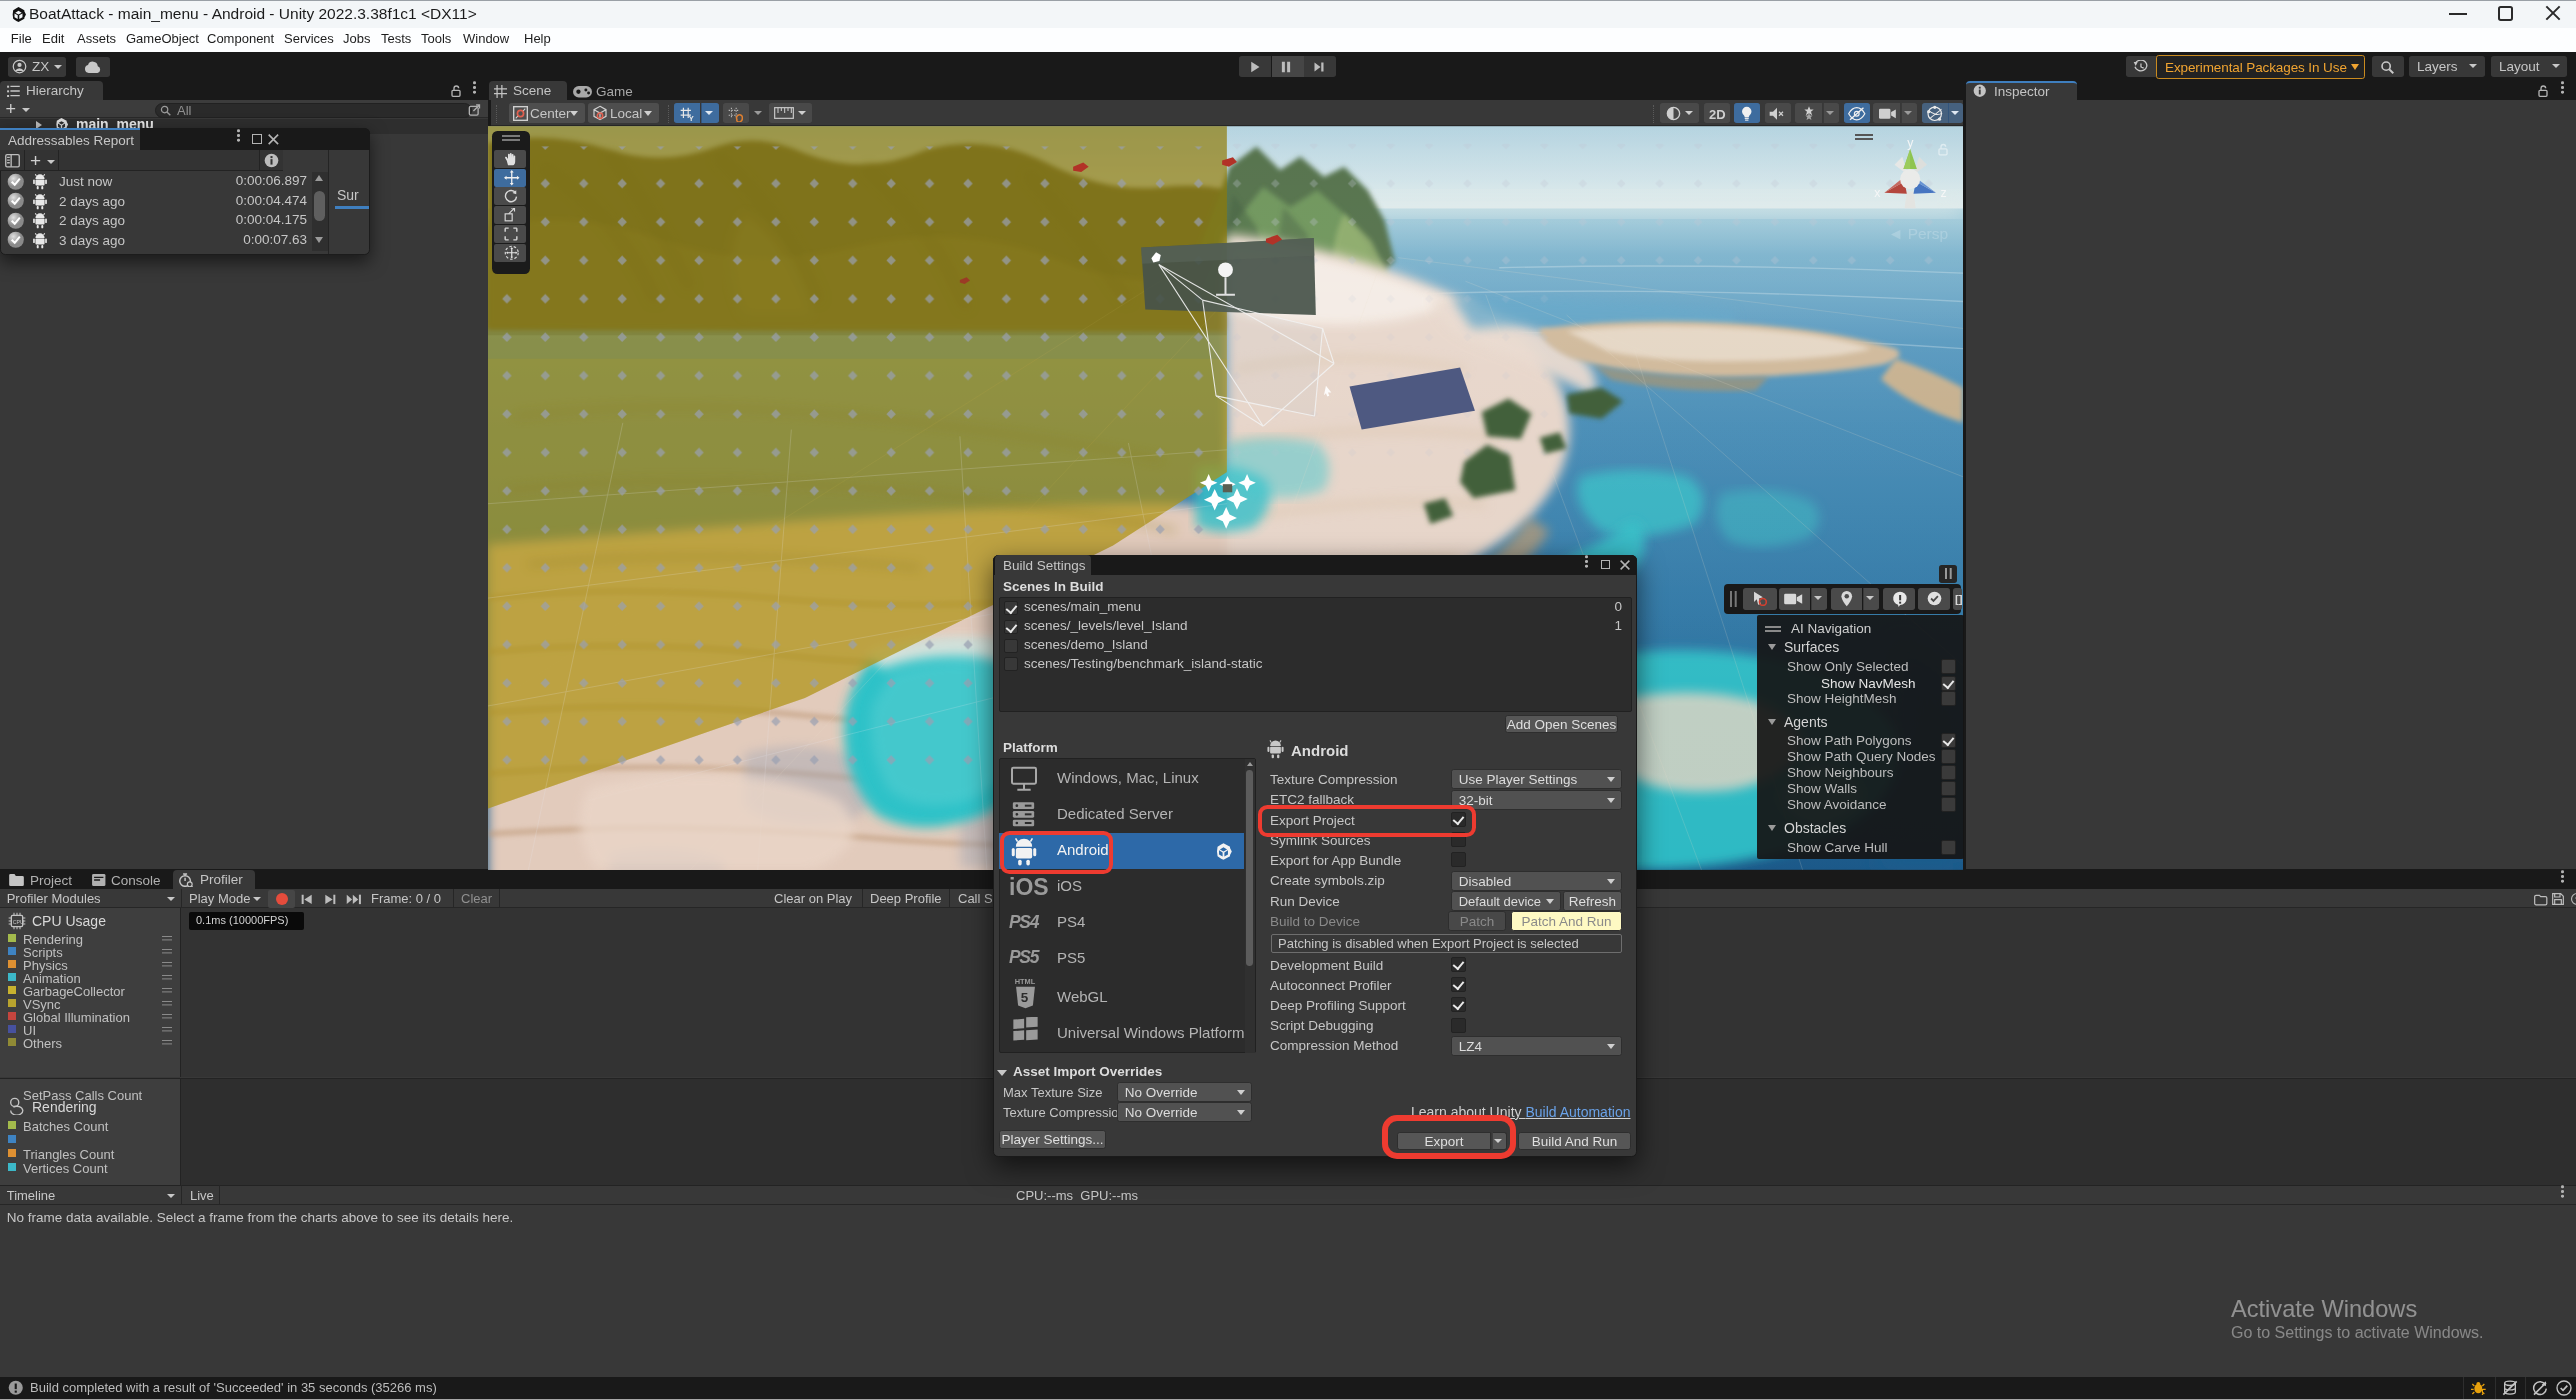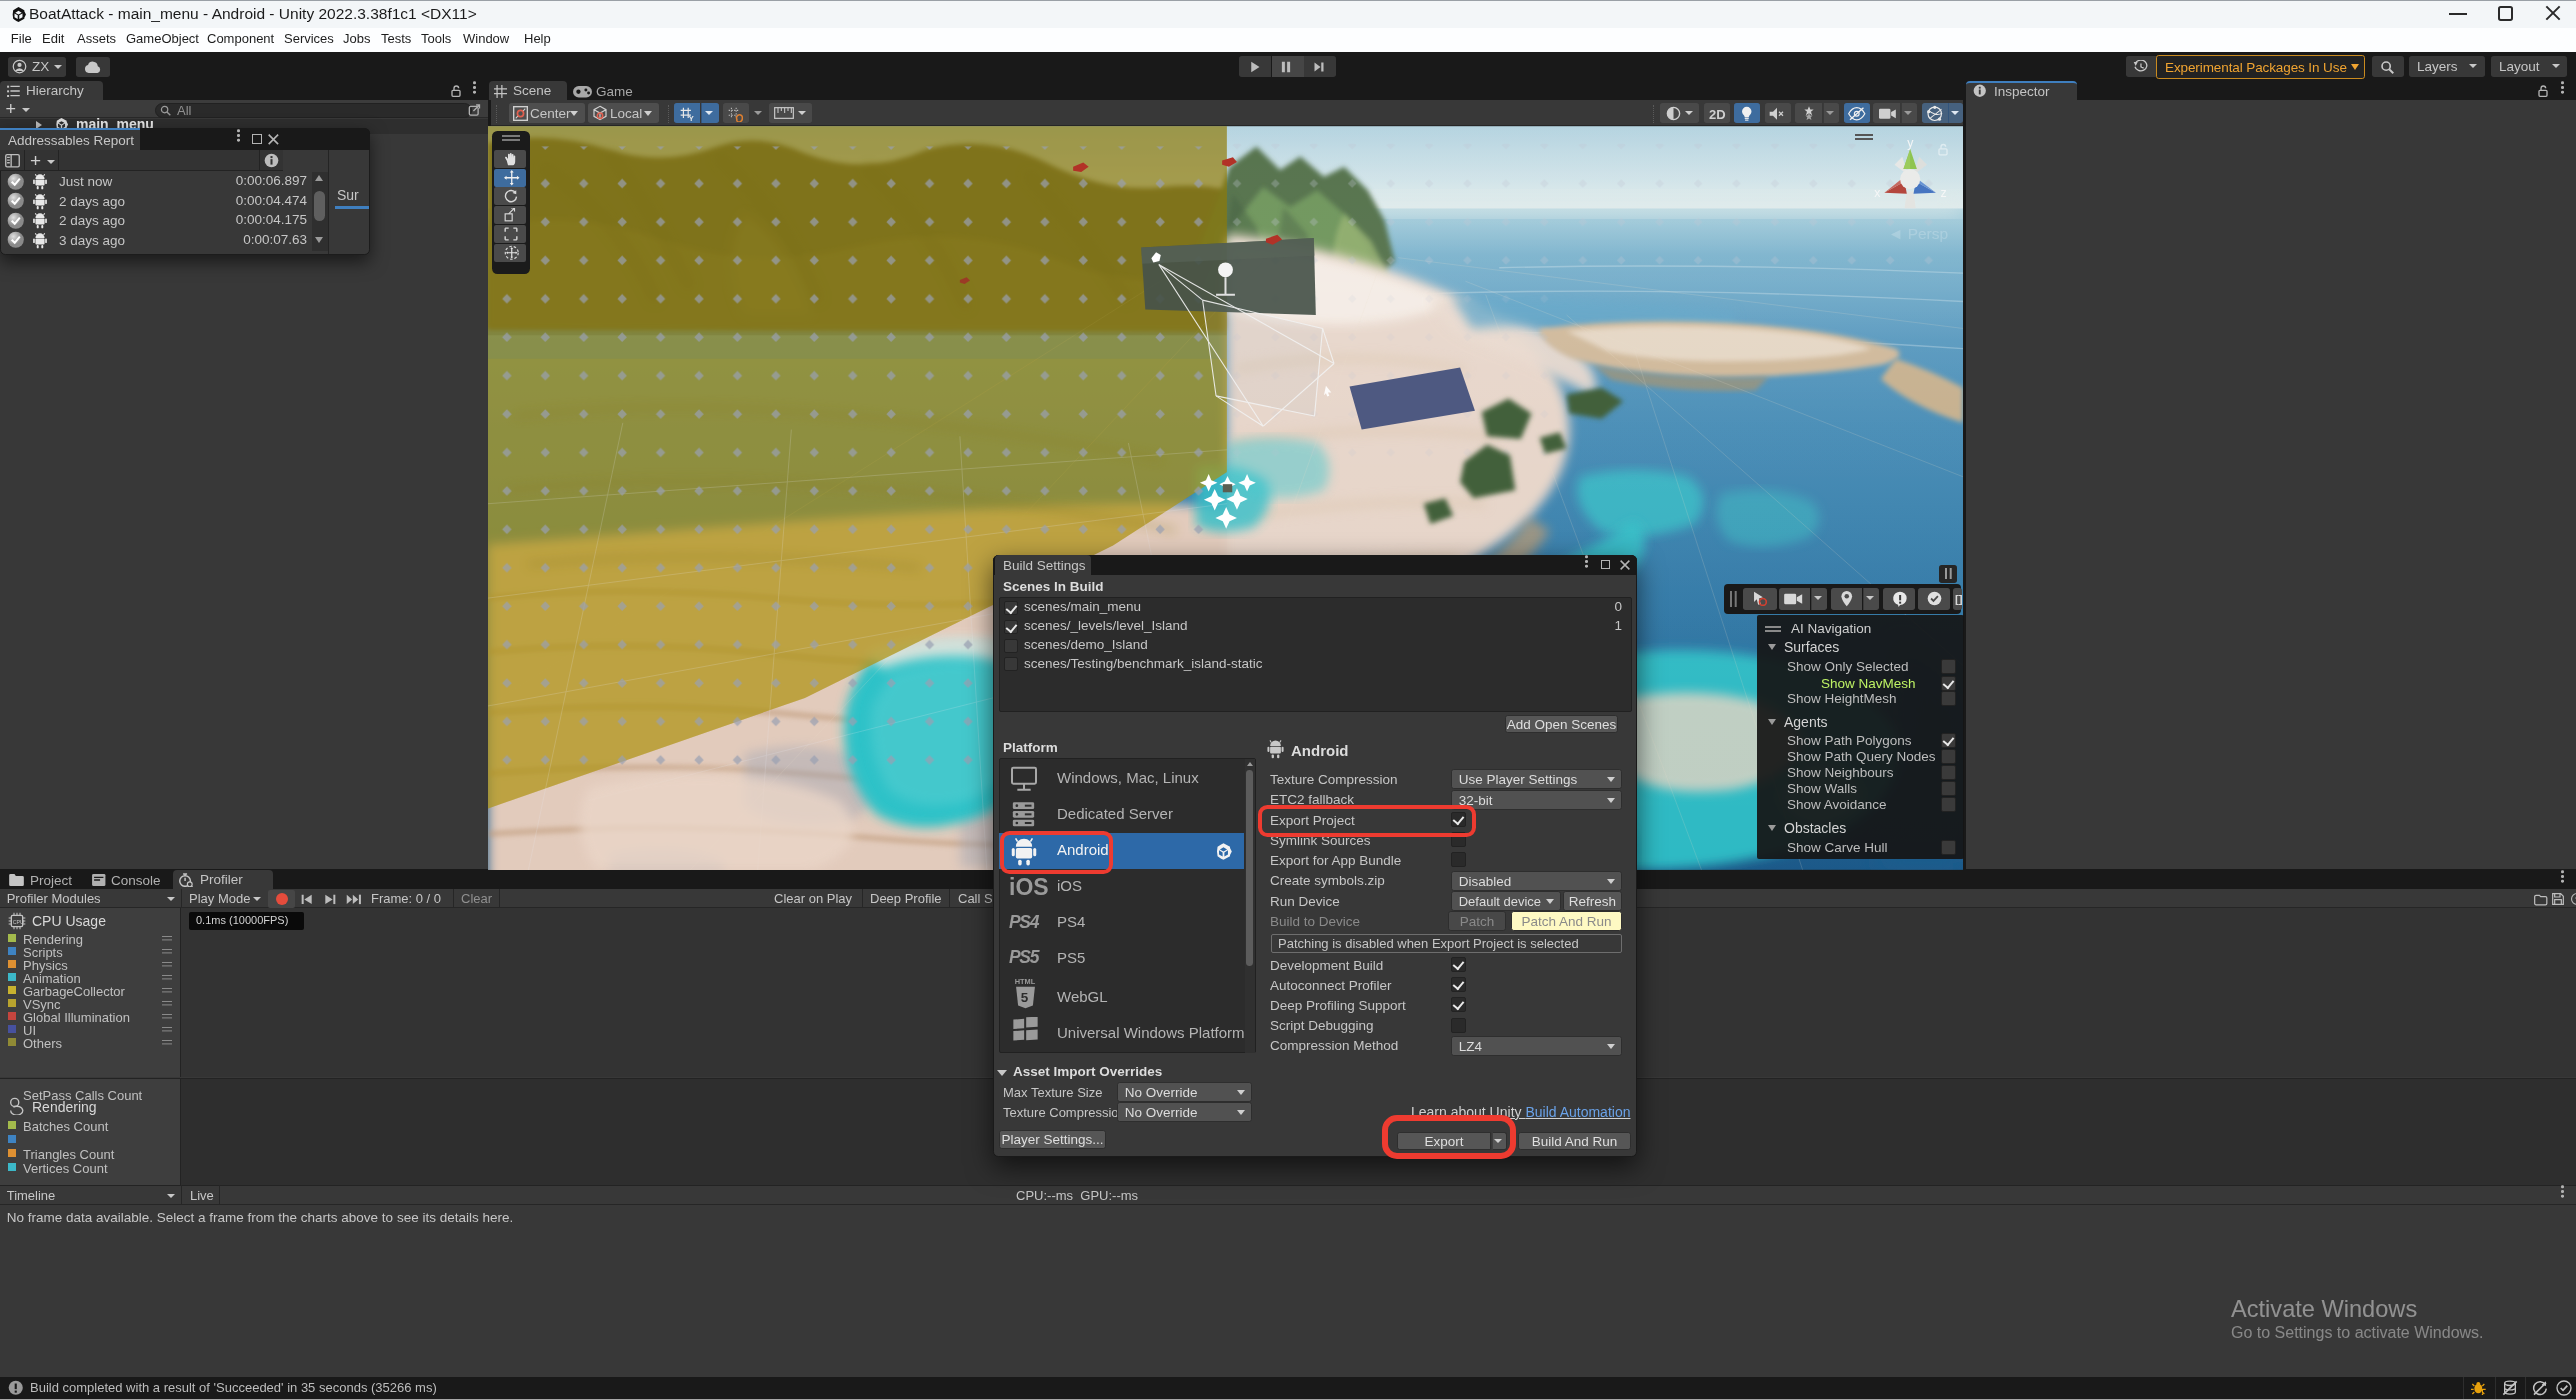--- a/index.html
+++ b/index.html
@@ -529,21 +529,21 @@
     </svg>
 <div class="abs" style="left:1953px;top:588px;width:8.8px;height:21.6px;background:#4a4a4a;border-radius:2.7px;"></div>
 <div class="abs" style="left:1955px;top:593px;font-size:11.5px;color:#d8d8d8;font-weight:bold;">[]</div>
 <div class="abs" style="left:1757px;top:615px;width:207px;height:244px;background:rgba(21,21,21,0.93);border-radius:2px;"></div>
 <div class="abs" style="left:1765px;top:626px;width:16px;height:2px;background:#8a8a8a;box-shadow:0 4px 0 #8a8a8a;"></div>
 <div class="txt" style="left:1791px;top:621px;color:#cfcfcf;">AI Navigation</div>
 <div class="abs" style="left:1768px;top:644px;border-left:4.7px solid transparent;border-right:4.7px solid transparent;border-top:6px solid #9a9a9a;"></div>
 <div class="txt" style="left:1784px;top:639px;font-size:14px;color:#d4d4d4;">Surfaces</div>
 <div class="txt" style="left:1787px;top:659px;font-size:13.5px;color:#bdbdbd;">Show Only Selected</div>
 <div class="chk" style="left:1941px;top:659px;background:#3a3a3a;"></div>
-<div class="txt" style="left:1821px;top:676px;font-size:13.5px;color:#bef264;">Show NavMesh</div>
+<div class="txt" style="left:1821px;top:676px;font-size:13.5px;color:#e5e5e5;">Show NavMesh</div>
 <div class="chk on" style="left:1941px;top:676px;background:#3a3a3a;"></div>
 <div class="txt" style="left:1787px;top:691px;font-size:13.5px;color:#bdbdbd;">Show HeightMesh</div>
 <div class="chk" style="left:1941px;top:691px;background:#3a3a3a;"></div>
 <div class="abs" style="left:1768px;top:719px;border-left:4.7px solid transparent;border-right:4.7px solid transparent;border-top:6px solid #9a9a9a;"></div>
 <div class="txt" style="left:1784px;top:714px;font-size:14px;color:#d4d4d4;">Agents</div>
 <div class="txt" style="left:1787px;top:733px;font-size:13.5px;color:#bdbdbd;">Show Path Polygons</div>
 <div class="chk on" style="left:1941px;top:733px;background:#3a3a3a;"></div>
 <div class="txt" style="left:1787px;top:749px;font-size:13.5px;color:#bdbdbd;">Show Path Query Nodes</div>
 <div class="chk" style="left:1941px;top:749px;background:#3a3a3a;"></div>
 <div class="txt" style="left:1787px;top:765px;font-size:13.5px;color:#bdbdbd;">Show Neighbours</div>
@@ -572,21 +572,21 @@
 <div class="abs" style="left:0;top:870px;width:2576px;height:19.6px;background:#191919;"></div>
 <svg class="abs" style="left:9.4px;top:874px" width="15" height="12" viewBox="0 0 22 18">
 <path fill="#c4c4c4" d="M0 2 a2 2 0 0 1 2 -2 h6 l2 3 h10 a2 2 0 0 1 2 2 v11 a2 2 0 0 1 -2 2 h-18 a2 2 0 0 1 -2 -2 Z"></path>
     </svg>
 <div class="txt" style="left:30px;top:873px;color:#b0b0b0;">Project</div>
 <svg class="abs" style="left:92px;top:874px" width="13.5" height="12" viewBox="0 0 20 18">
 <rect x="0" y="0" width="20" height="18" rx="2" fill="#b0b0b0"></rect>
 <path stroke="#191919" stroke-width="2" d="M3 5 H17 M3 9 H12"></path>
     </svg>
 <div class="txt" style="left:111px;top:873px;color:#b0b0b0;">Console</div>
-<div class="tab" style="left:173px;top:870px;width:100px;padding-left:27px;">Profiler</div>
+<div class="tab" style="left:173px;top:870px;width:82px;padding-left:27px;">Profiler</div>
 <svg class="abs" style="left:179px;top:873px" width="13.5" height="14" viewBox="0 0 20 21">
 <circle cx="9" cy="12" r="8" fill="none" stroke="#c4c4c4" stroke-width="2.2"></circle>
 <path stroke="#c4c4c4" stroke-width="2.2" d="M9 12 L9 7 M6 1.5 H12 M9 1.5 V4"></path>
 <circle cx="16" cy="17" r="3.6" fill="#383838" stroke="#c4c4c4" stroke-width="1.8"></circle>
 <path stroke="#c4c4c4" stroke-width="1.8" d="M18.5 19.5 L21 22"></path>
     </svg>
 <div class="kebab" style="left:2561px;top:875px;"></div>
 <div class="abs" style="left:0;top:889px;width:2576px;height:488px;background:#383838;"></div>
 <div class="abs" style="left:0;top:889px;width:2576px;height:19px;background:#383838;border-bottom:0.7px solid #262626;"></div>
 <div class="txt" style="left:6.7px;top:891px;font-size:13px;">Profiler Modules</div>

